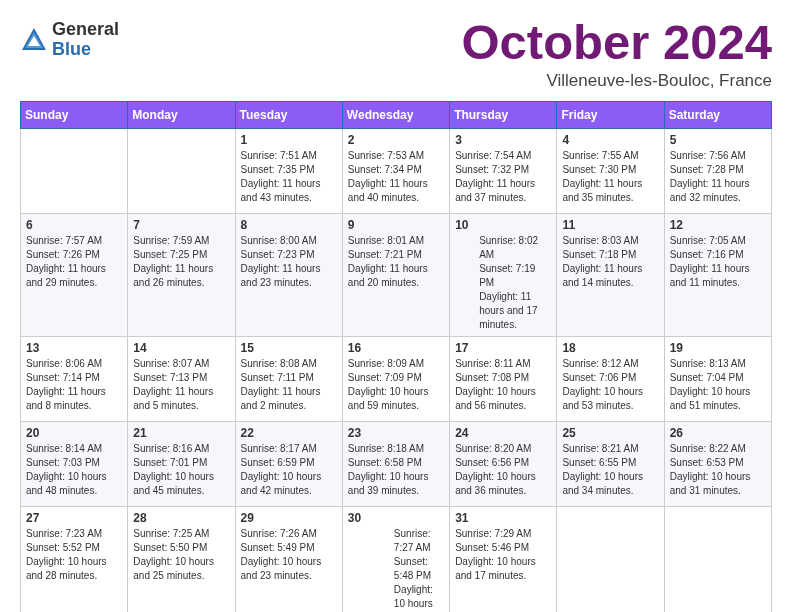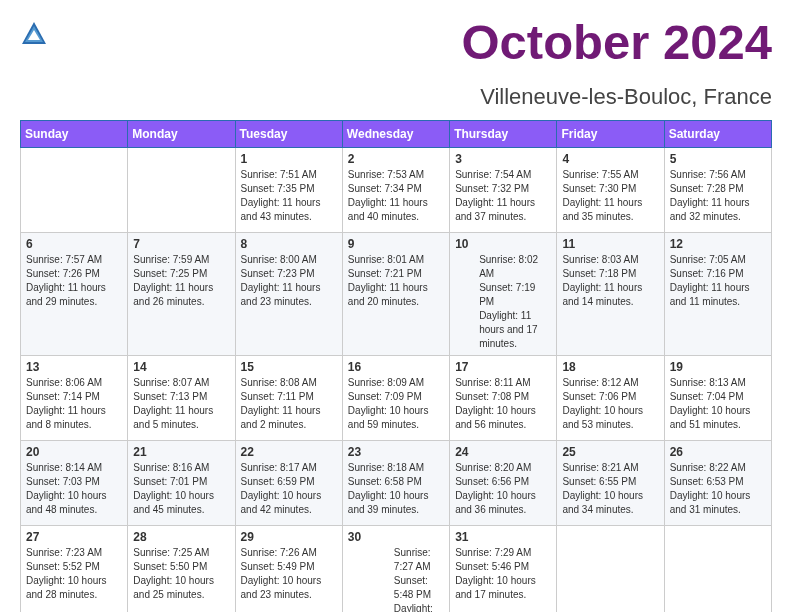--- a/index.html
+++ b/index.html
@@ -38,23 +38,23 @@
     .title-area {
       text-align: right;
     }
     .month-title {
       font-size: 49px;
       font-weight: bold;
       color: #701a75;
       line-height: 1.1;
     }
     .location-title {
-      font-size: 22px;
+      font-size: 17px;
       color: #444;
-      margin-top: 14px;
+      margin-top: 1px;
     }
     .calendar-table {
       width: 100%;
       border-collapse: collapse;
       table-layout: fixed;
     }
     .calendar-table th {
       background-color: #8b5cf6;
       color: #fff;
       font-size: 12px;
@@ -93,20 +93,24 @@
 </head>
 <body>
 
 <div class="header-area">
   <div class="logo">
     <svg class="logo-icon" viewBox="0 0 28 28">
       <polygon points="14,2 26,24 2,24" fill="#2a6cb0"></polygon>
       <polygon points="14,6 23,22 5,22" fill="#5599d0"></polygon>
       <polygon points="14,10 20,20 8,20" fill="#fff"></polygon>
     </svg>
+    <div class="logo-text">
+      <span class="logo-general">General</span>
+      <span class="logo-blue">Blue</span>
+    </div>
   </div>
   <div class="title-area">
     <div class="month-title">October 2024</div>
     <div class="location-title">Villeneuve-les-Bouloc, France</div>
   </div>
 </div>
 
 <table class="calendar-table">
   <thead>
     <tr>

